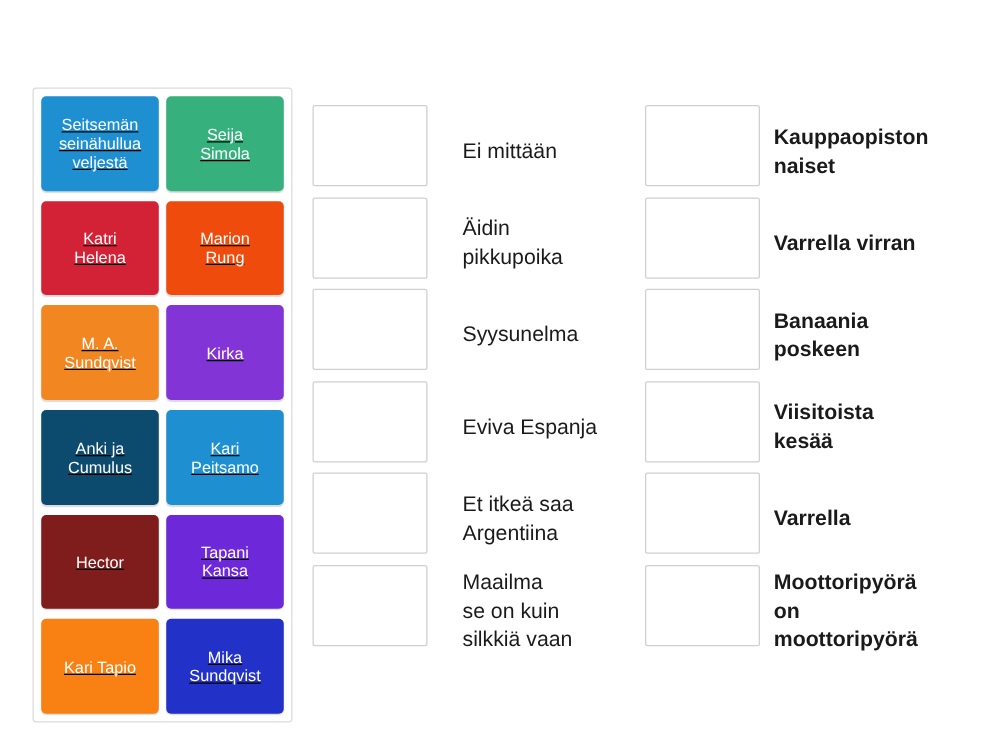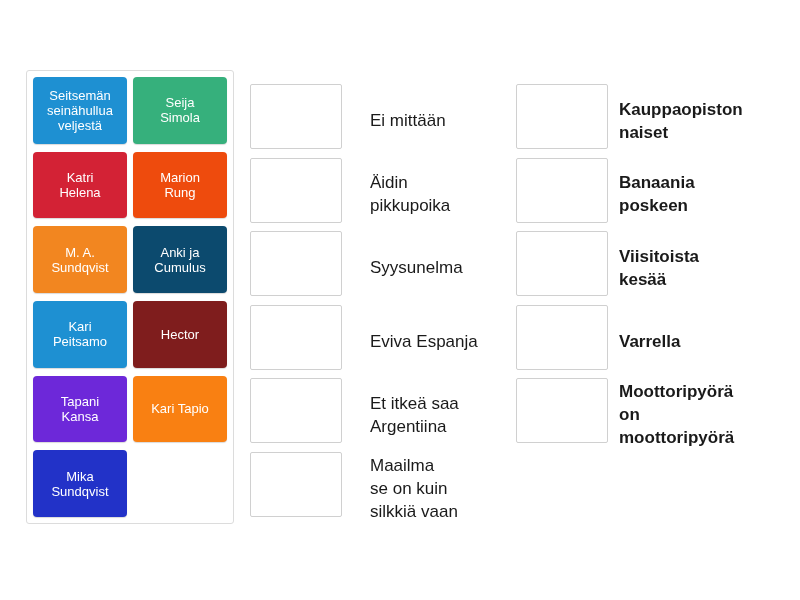--- a/index.html
+++ b/index.html
@@ -14,30 +14,31 @@
     font-family: "Liberation Sans", sans-serif;
     overflow: hidden;
   }
 
   
   #tile-tray {
     position: absolute;
     left: 26px;
     top: 70px;
     width: 208px;
-    height: 454px;
+    height: 508px;
     box-sizing: border-box;
     border: 1px solid #dcdcdc;
     border-radius: 3px;
     background: #ffffff;
     padding: 6px;
     display: grid;
     grid-template-columns: 1fr 1fr;
     grid-template-rows: repeat(6, 1fr);
     gap: 8px 6px;
+    text-decoration: underline;
   }
   .tile {
     border-radius: 4px;
     color: #ffffff;
     display: flex;
     align-items: center;
     justify-content: center;
     text-align: center;
     font-size: 13px;
     line-height: 15px;
@@ -95,20 +96,21 @@
 seinähullua
 veljestä</div>
   <div class="tile" style="background: rgb(54, 176, 124); white-space: pre-line;">Seija
 Simola</div>
   <div class="tile" style="background: rgb(211, 34, 53); white-space: pre-line;">Katri
 Helena</div>
   <div class="tile" style="background: rgb(238, 75, 13); white-space: pre-line;">Marion
 Rung</div>
   <div class="tile" style="background: rgb(242, 134, 32); white-space: pre-line;">M. A.
 Sundqvist</div>
+  <div class="tile" style="background: rgb(130, 52, 214); white-space: pre-line;">Kirka</div>
   <div class="tile" style="background: #0c4a6e; white-space: pre-line;">Anki ja
 Cumulus</div>
   <div class="tile" style="background: rgb(30, 144, 210); white-space: pre-line;">Kari
 Peitsamo</div>
   <div class="tile" style="background: #7f1d1d; white-space: pre-line; text-align: right;">Hector</div>
   <div class="tile" style="background: #6d28d9; white-space: pre-line;">Tapani
 Kansa</div>
   <div class="tile" style="background: rgb(249, 128, 18); white-space: pre-line;">Kari Tapio</div>
   <div class="tile" style="background: rgb(34, 50, 200); white-space: pre-line;">Mika
 Sundqvist</div>
@@ -146,20 +148,24 @@
 </div>
 
 <div class="answer-col" id="answer-col-right">
   <div class="answer-row">
     <div class="drop-zone"></div>
     <div class="answer-label">Kauppaopiston
 naiset</div>
   </div>
   <div class="answer-row">
     <div class="drop-zone"></div>
+    <div class="answer-label">Varrella virran</div>
+  </div>
+  <div class="answer-row">
+    <div class="drop-zone"></div>
     <div class="answer-label">Banaania
 poskeen</div>
   </div>
   <div class="answer-row">
     <div class="drop-zone"></div>
     <div class="answer-label">Viisitoista
 kesää</div>
   </div>
   <div class="answer-row">
     <div class="drop-zone"></div>

